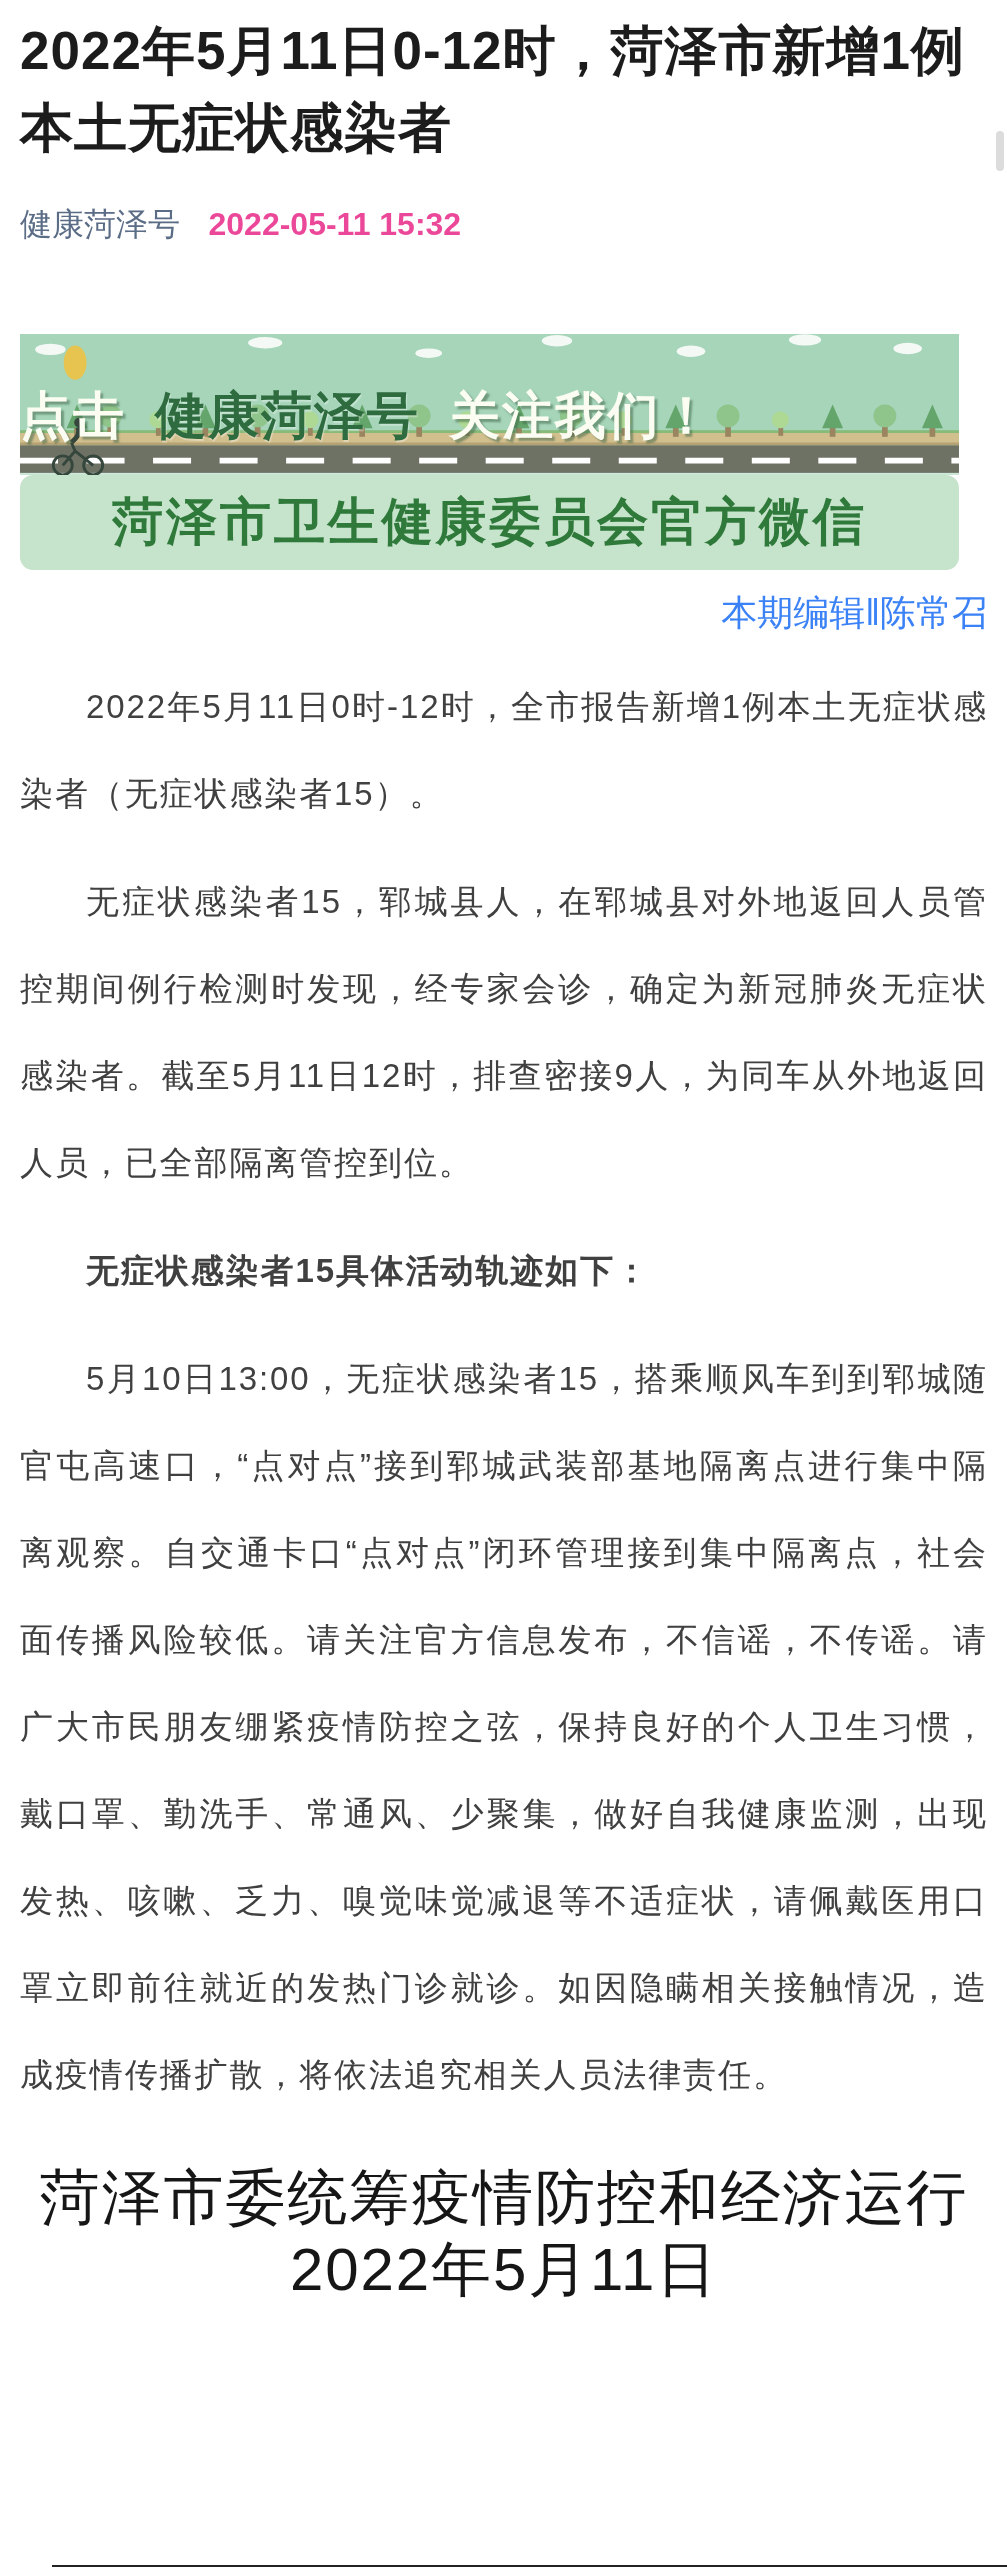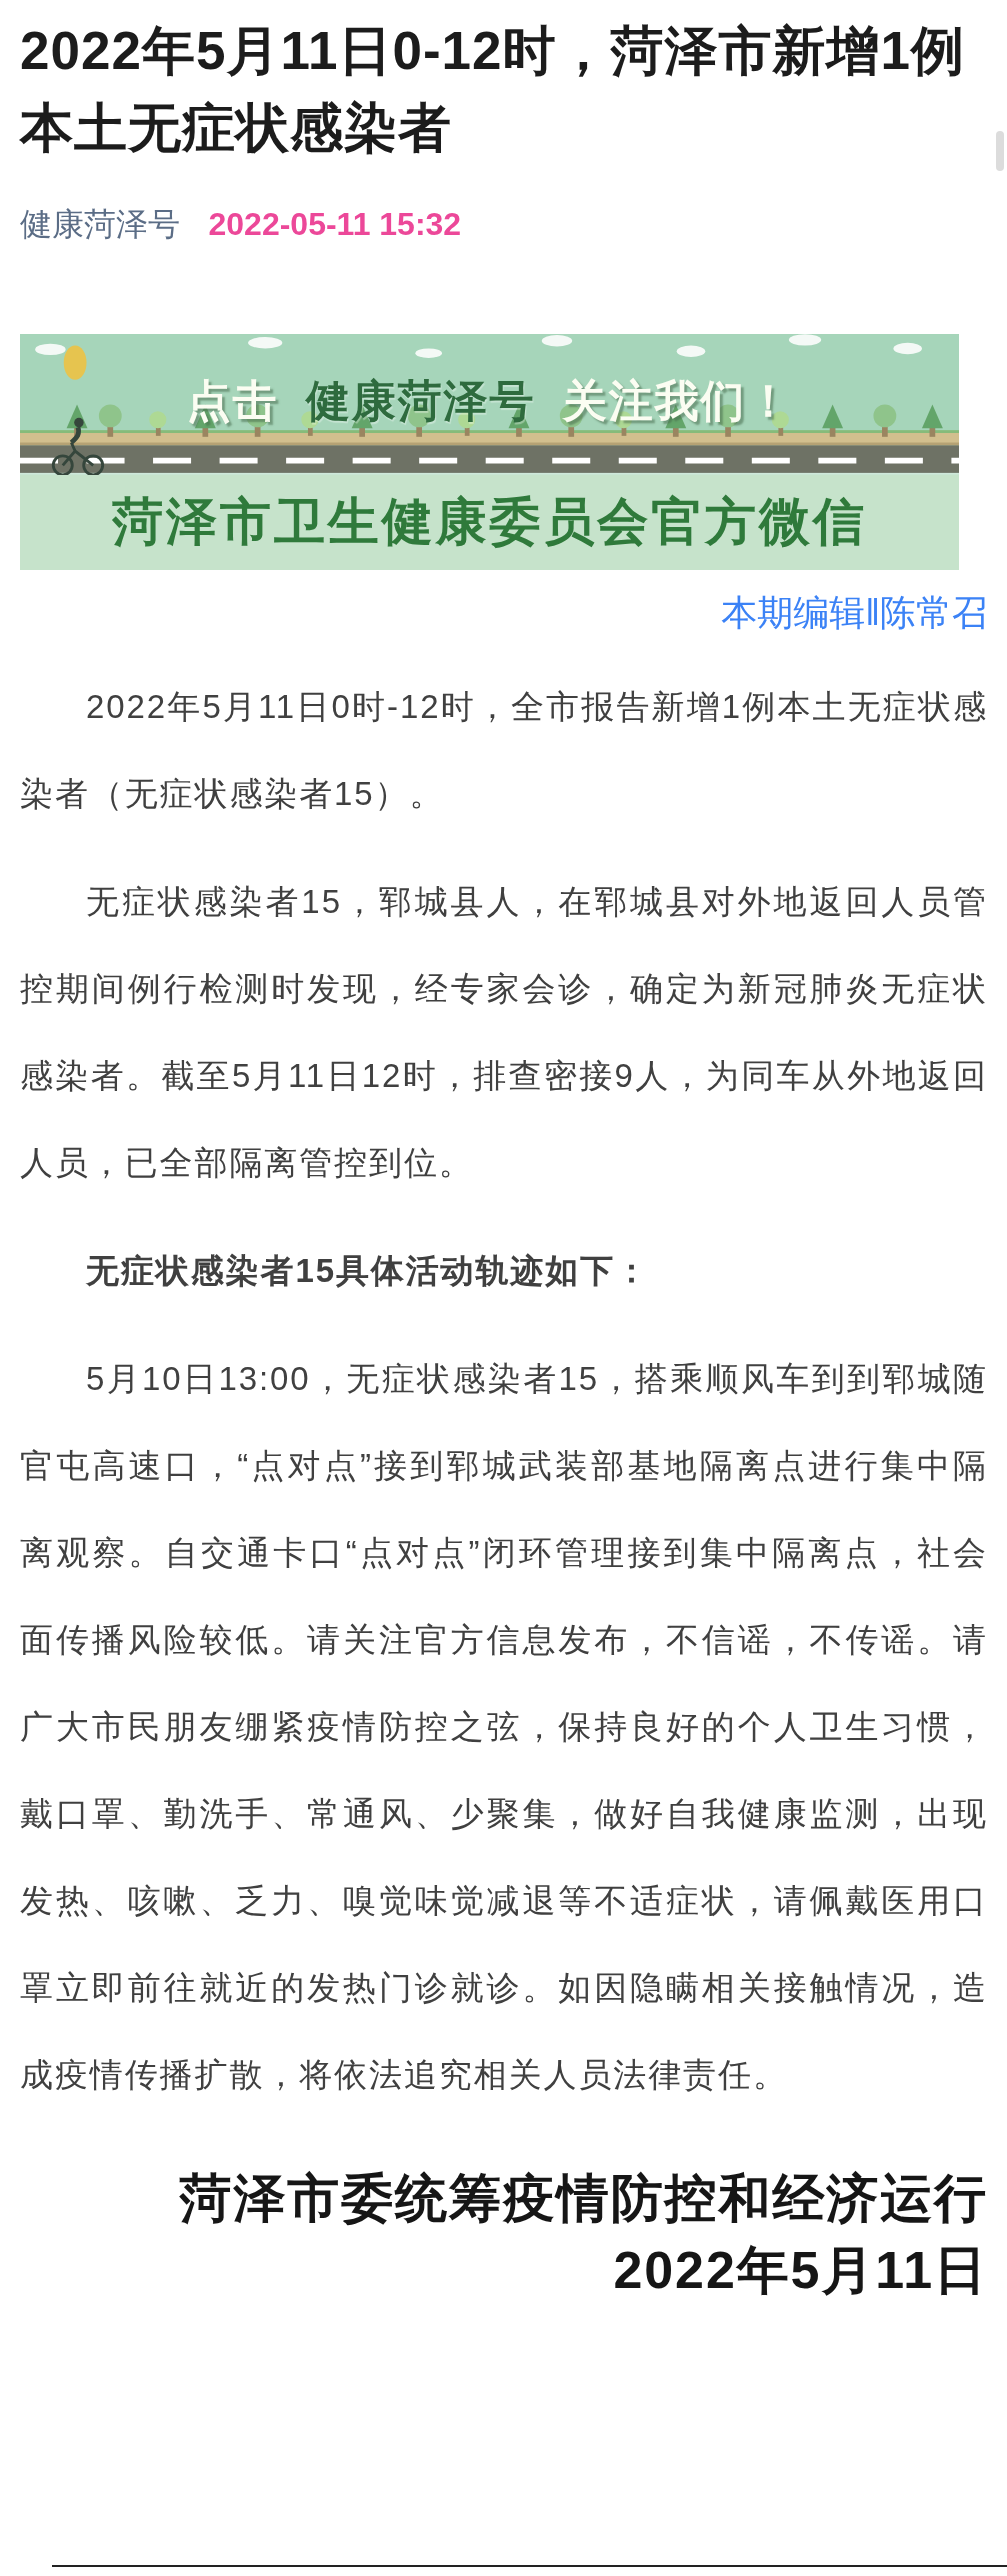--- a/index.html
+++ b/index.html
@@ -37,39 +37,38 @@
     cursor:pointer;
   }
   .banner-scene{
     position:relative;
     width:939px;height:141px;
     background:#a6d5ba;
     overflow:hidden;
   }
   .banner-scene svg{display:block;}
   .banner-slogan{
-    position:absolute;top:38px;left:0;right:0;
-    text-align:center;
-    font-size:44px;font-weight:700;
+    position:absolute;top:48px;left:0;right:0;
+    font-size:51px;font-weight:700;
     letter-spacing:1.9px;
     white-space:nowrap;
   }
   .slogan-click,.slogan-follow{
     color:#fbfdf2;
     text-shadow:2.9px 2.9px 1.9px rgba(70,105,75,.55);
   }
   .slogan-account{
     color:#2e6b3e;
     margin:0 13.3px;
     text-shadow:1px 1.9px 1px rgba(255,255,255,.35);
   }
   .banner-strip{
     width:939px;height:95px;
     background:#c6e3cb;
-    display:flex;align-items:center;justify-content:center;
+    display:flex;align-items:center;justify-content:center;border-radius:13px;
   }
   .strip-text{
     font-size:51px;font-weight:900;
     color:#2f7a3b;letter-spacing:2.9px;
   }
   
   .editor-note{
     margin-top:19px;
     font-size:36px;color:#3b82f6;
     text-align:right;
@@ -81,22 +80,22 @@
     font-size:33px;line-height:87px;
     letter-spacing:1.9px;
     color:#404040;
     text-align:justify;
     text-indent:2em;
   }
   .body-text p.bold{font-weight:700;}
   
   .signature{
     margin-top:44px;
-    text-align:right;
-    font-size:52px;font-weight:700;
+    text-align:center;
+    font-size:60px;font-weight:400;
     line-height:72px;color:#161616;
     letter-spacing:1.9px;
   }
   .divider{
     position:absolute;left:52px;right:0;bottom:8.6px;
     height:2.9px;background:#222222;
   }
 </style>
 </head>
 <body>

